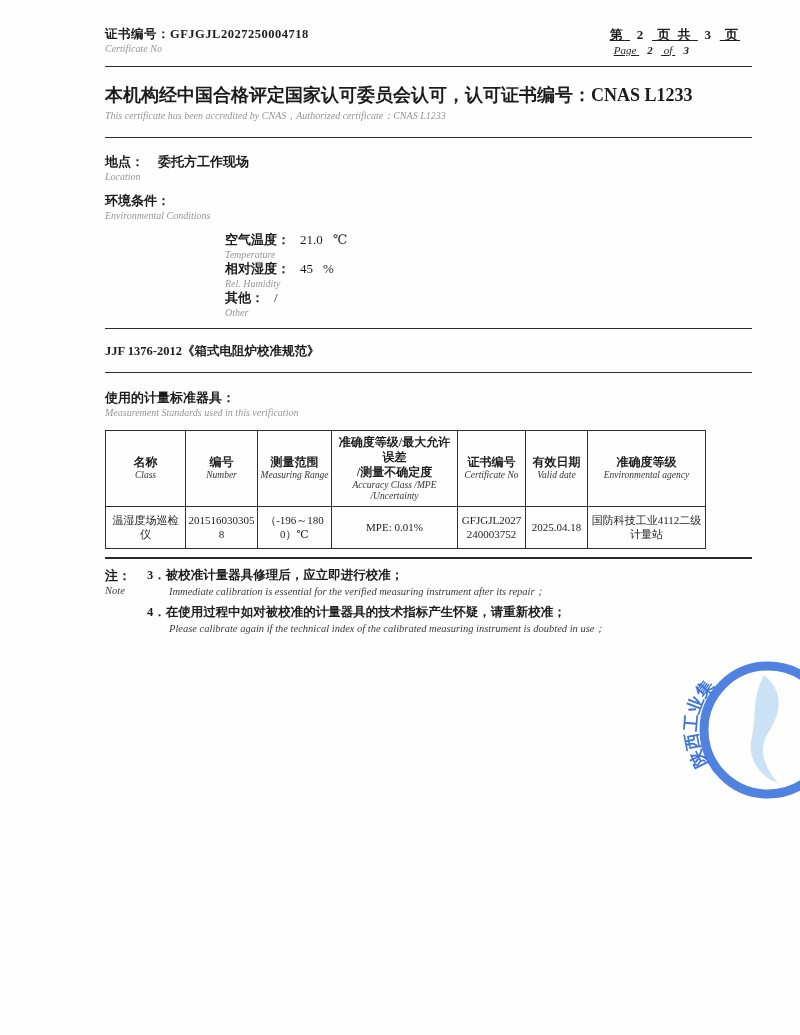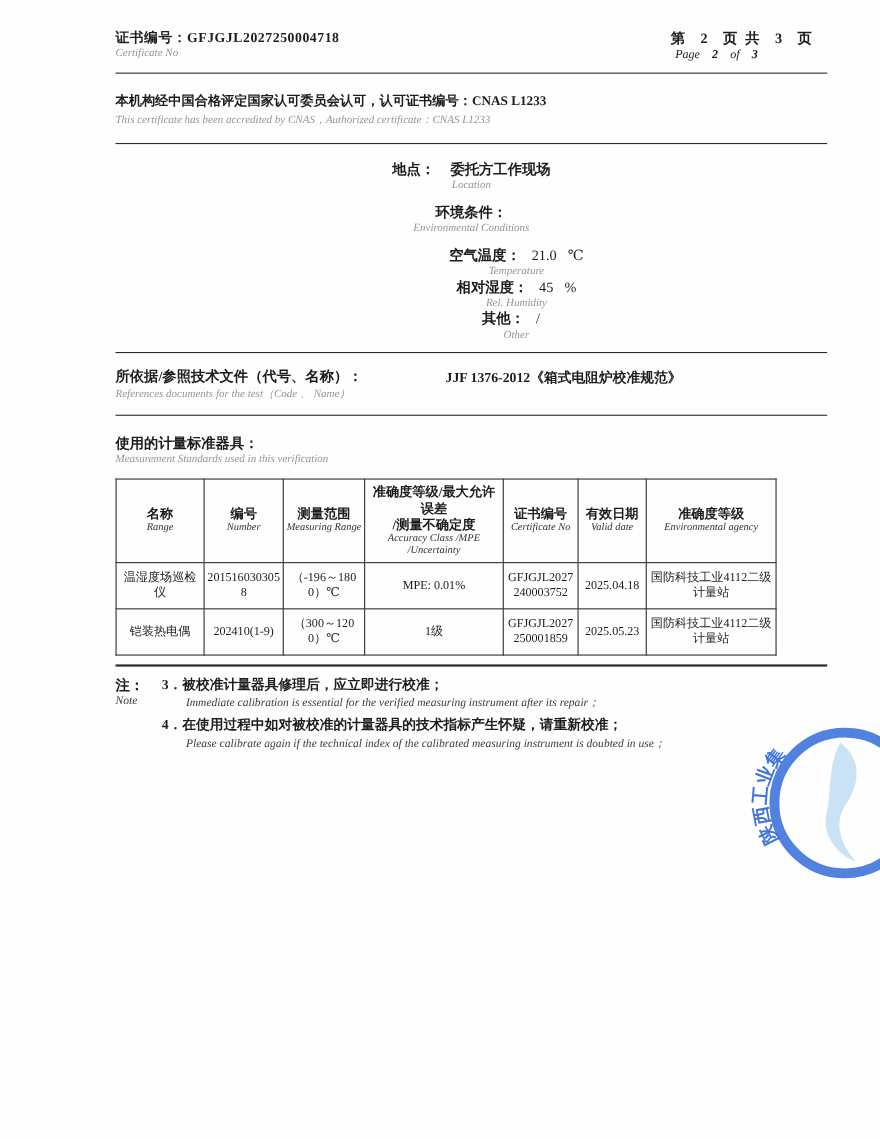--- a/index.html
+++ b/index.html
@@ -13,34 +13,34 @@
     color: #1c1c1c;
     overflow: hidden;
   }
   .content { padding: 26px 48px 0 105px; }
   .en { font-style: italic; font-size: 10px; color: #3a3a3a; }
   .faint { opacity: 0.55; }
 
   
   .hdr { display:flex; justify-content: space-between; align-items: flex-start; }
   .hdr-left .line1 { font-size: 12.5px; font-weight: bold; letter-spacing: 0.5px; }
-  .hdr-right { margin-right: 12px; text-align:left; }
+  .hdr-right { margin-right: 12px; text-align:left;text-decoration:underline; }
   .hdr-right .line1 { font-size: 13px; font-weight: bold; letter-spacing: 2px; }
   .hdr-right .line2 { font-size: 11px; font-style: italic; padding-left: 4px; }
   .hdr-right .num { display:inline-block; min-width: 22px; text-align:center; font-weight: bold;}
 
   .rule { border: none; border-top: 1.6px solid #2a2a2a; margin-top: 10px; }
   .rule.thick { border-top-width: 2.4px; }
 
   
   .accred { margin-top: 16px; }
-  .accred .cn { font-size: 12px; font-weight: bold; }
+  .accred .cn { font-size: 18px; font-weight: bold; }
   .accred .en { margin-top: 2px; }
 
-  .block { margin-top: 14px; text-align: center; }
+  .block { margin-top: 14px; }
   .label-cn { font-size: 13px; font-weight: bold; }
   .label-val { font-size: 13px; font-weight: bold; margin-left: 10px; }
 
   
   .env-row { display:flex; margin: 10px 0 4px 120px; flex-direction: column; }
   .env-item { margin-right: 38px; }
   .env-item .cn-line { font-size: 13px; font-weight: bold; }
   .env-item .val { display:inline-block; margin: 0 10px; font-weight: normal; font-size: 13px; }
   .env-item .unit { font-weight: normal; font-size: 13px; }
 
@@ -145,24 +145,20 @@
           <div class="cn-line">
             <span>其他：</span><span class="val">/</span>
           </div>
           <div class="en faint">Other</div>
         </div>
       </div>
     </div>
     <hr class="rule">
 
     <div class="refs">
-      <div class="left">
-        <div class="label-cn">所依据/参照技术文件（代号、名称）：</div>
-        <div class="en faint">References documents for the test（Code 、 Name）</div>
-      </div>
       <div class="value">JJF 1376-2012《箱式电阻炉校准规范》</div>
     </div>
     <hr class="rule" style="margin-top:12px;">
 
     <div class="std-head">
       <div class="label-cn">使用的计量标准器具：</div>
       <div class="en faint">Measurement Standards used in this verification</div>
     </div>
 
     <table class="std">
@@ -172,21 +168,21 @@
           <col style="width:74px">
           <col style="width:126px">
         <col style="width:68px">
           <col style="width:62px">
           <col style="width:118px">
       </colgroup>
       <thead>
         <tr>
           <th>
               <div class="th-cn">名称</div>
-              <div class="th-en">Range</div>
+              <div class="th-en">Class</div>
             </th>
           <th>
               <div class="th-cn">编号</div>
               <div class="th-en">Number</div>
             </th>
           <th>
               <div class="th-cn">测量范围</div>
               <div class="th-en">Measuring Range</div>
             </th>
           <th>
@@ -211,29 +207,20 @@
       <tbody>
         <tr>
           <td>温湿度场巡检仪</td>
           <td>2015160303058</td>
           <td>（-196～1800）℃</td>
           <td>MPE: 0.01%</td>
           <td>GFJGJL2027240003752</td>
           <td>2025.04.18</td>
           <td>国防科技工业4112二级计量站</td>
         </tr>
-        <tr>
-          <td>铠装热电偶</td>
-          <td>202410(1-9)</td>
-          <td>（300～1200）℃</td>
-          <td>1级</td>
-          <td>GFJGJL2027250001859</td>
-          <td>2025.05.23</td>
-          <td>国防科技工业4112二级计量站</td>
-        </tr>
       </tbody>
     </table>
 
     <hr class="rule thick" style="margin-top:8px;">
 
     <div class="notes">
       <div class="notes-label">
         <div class="cn">注：</div>
         <div class="en">Note</div>
       </div>

